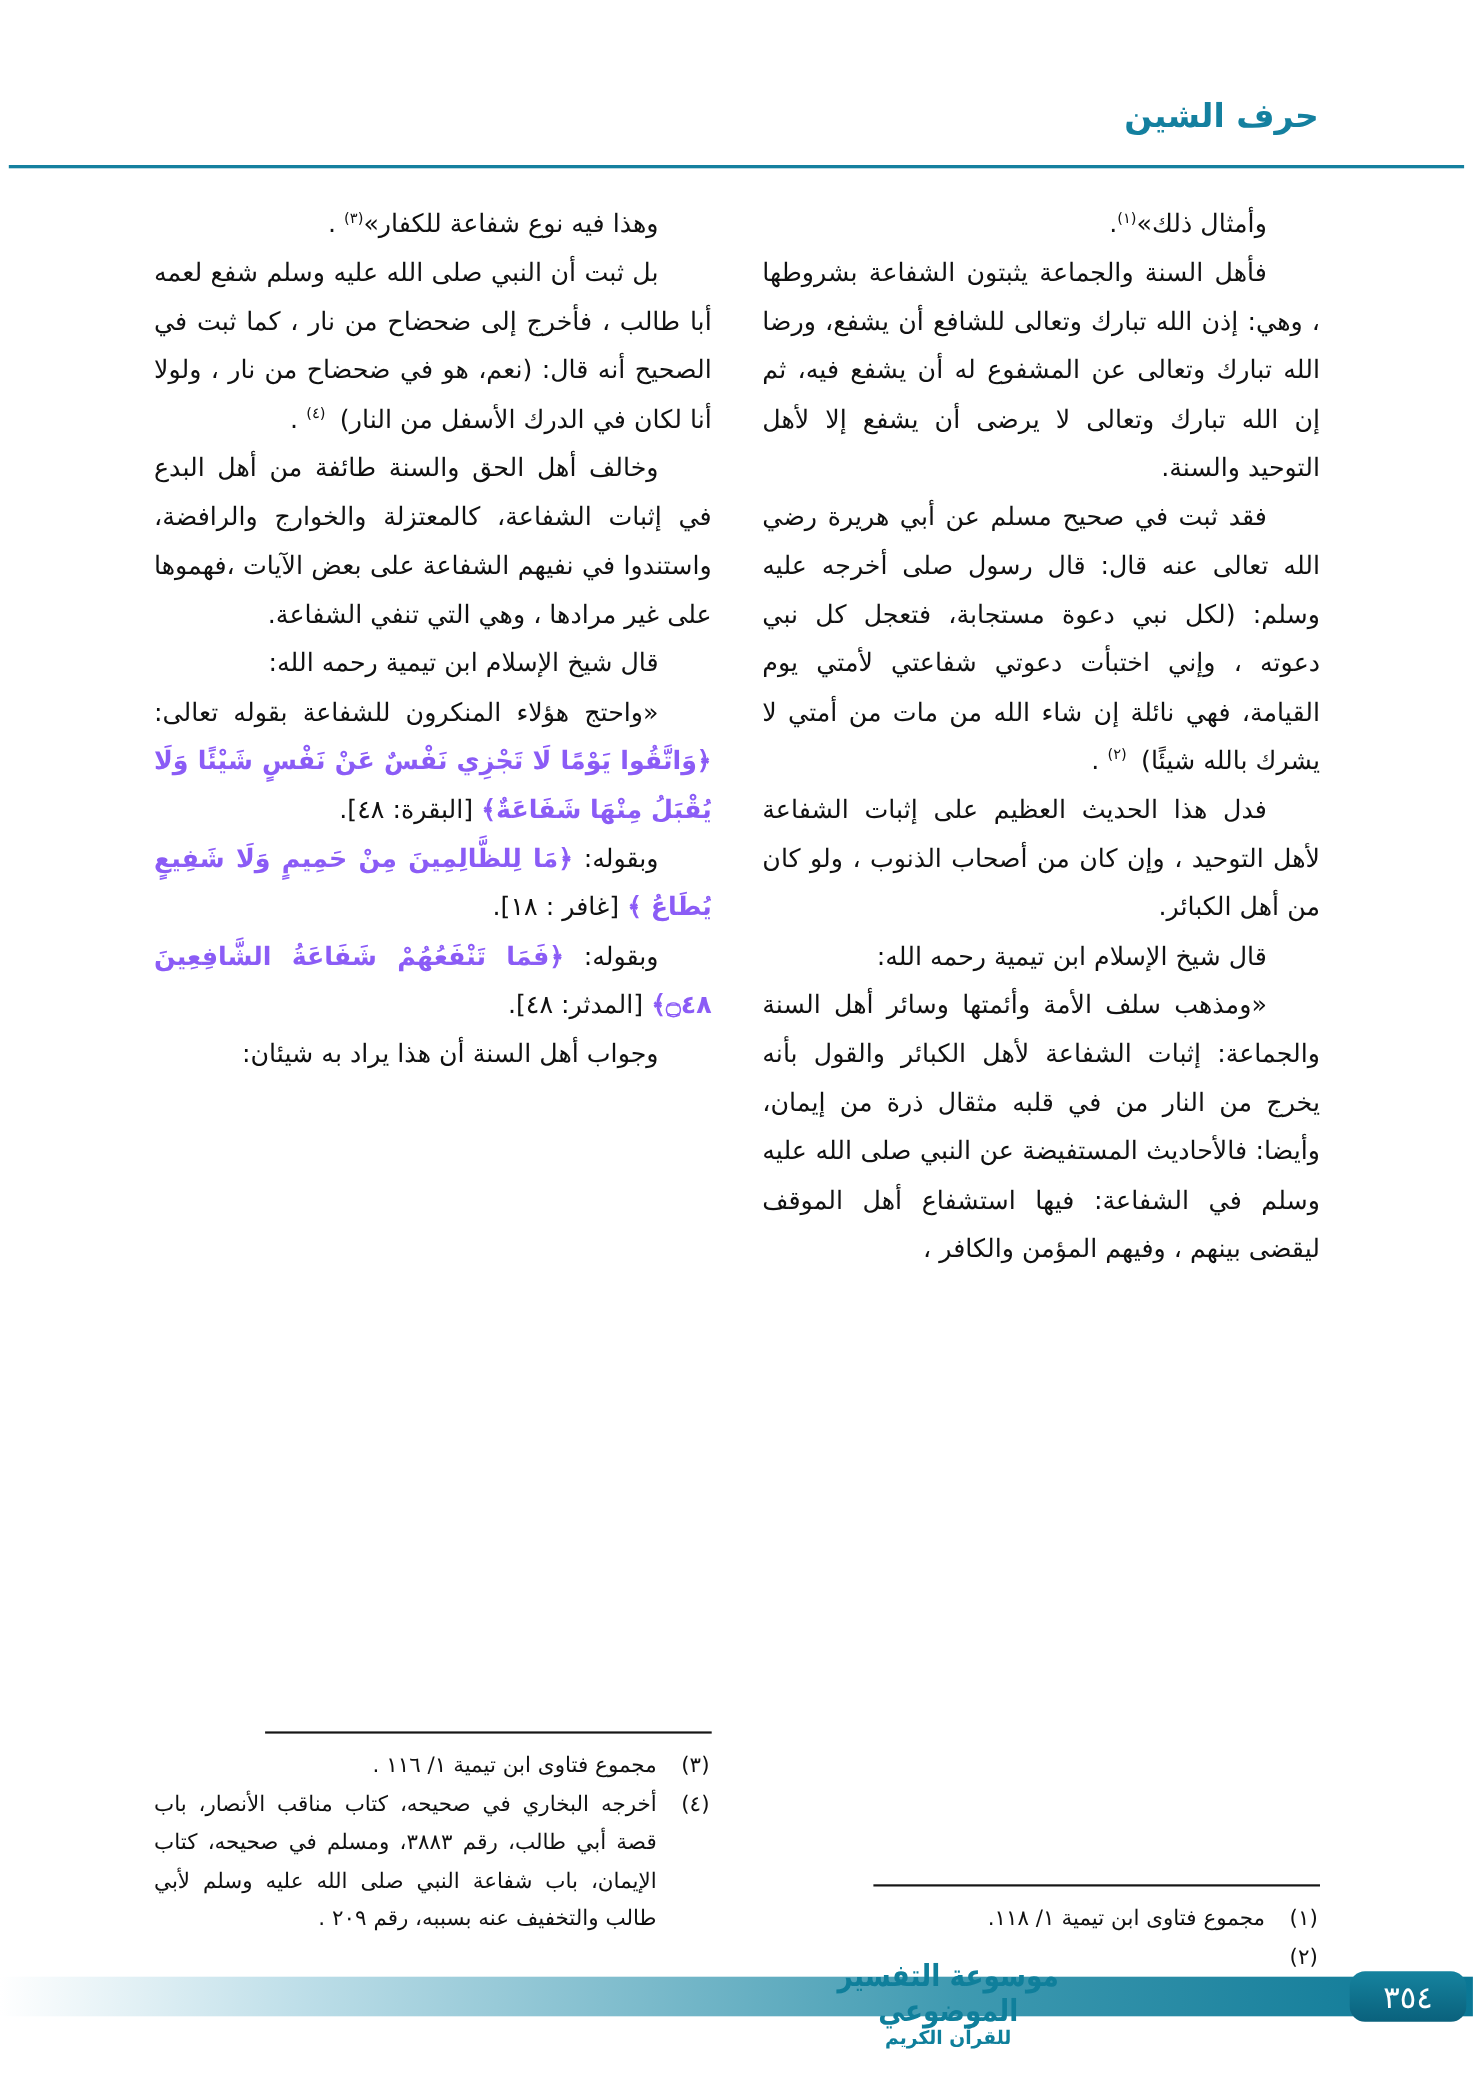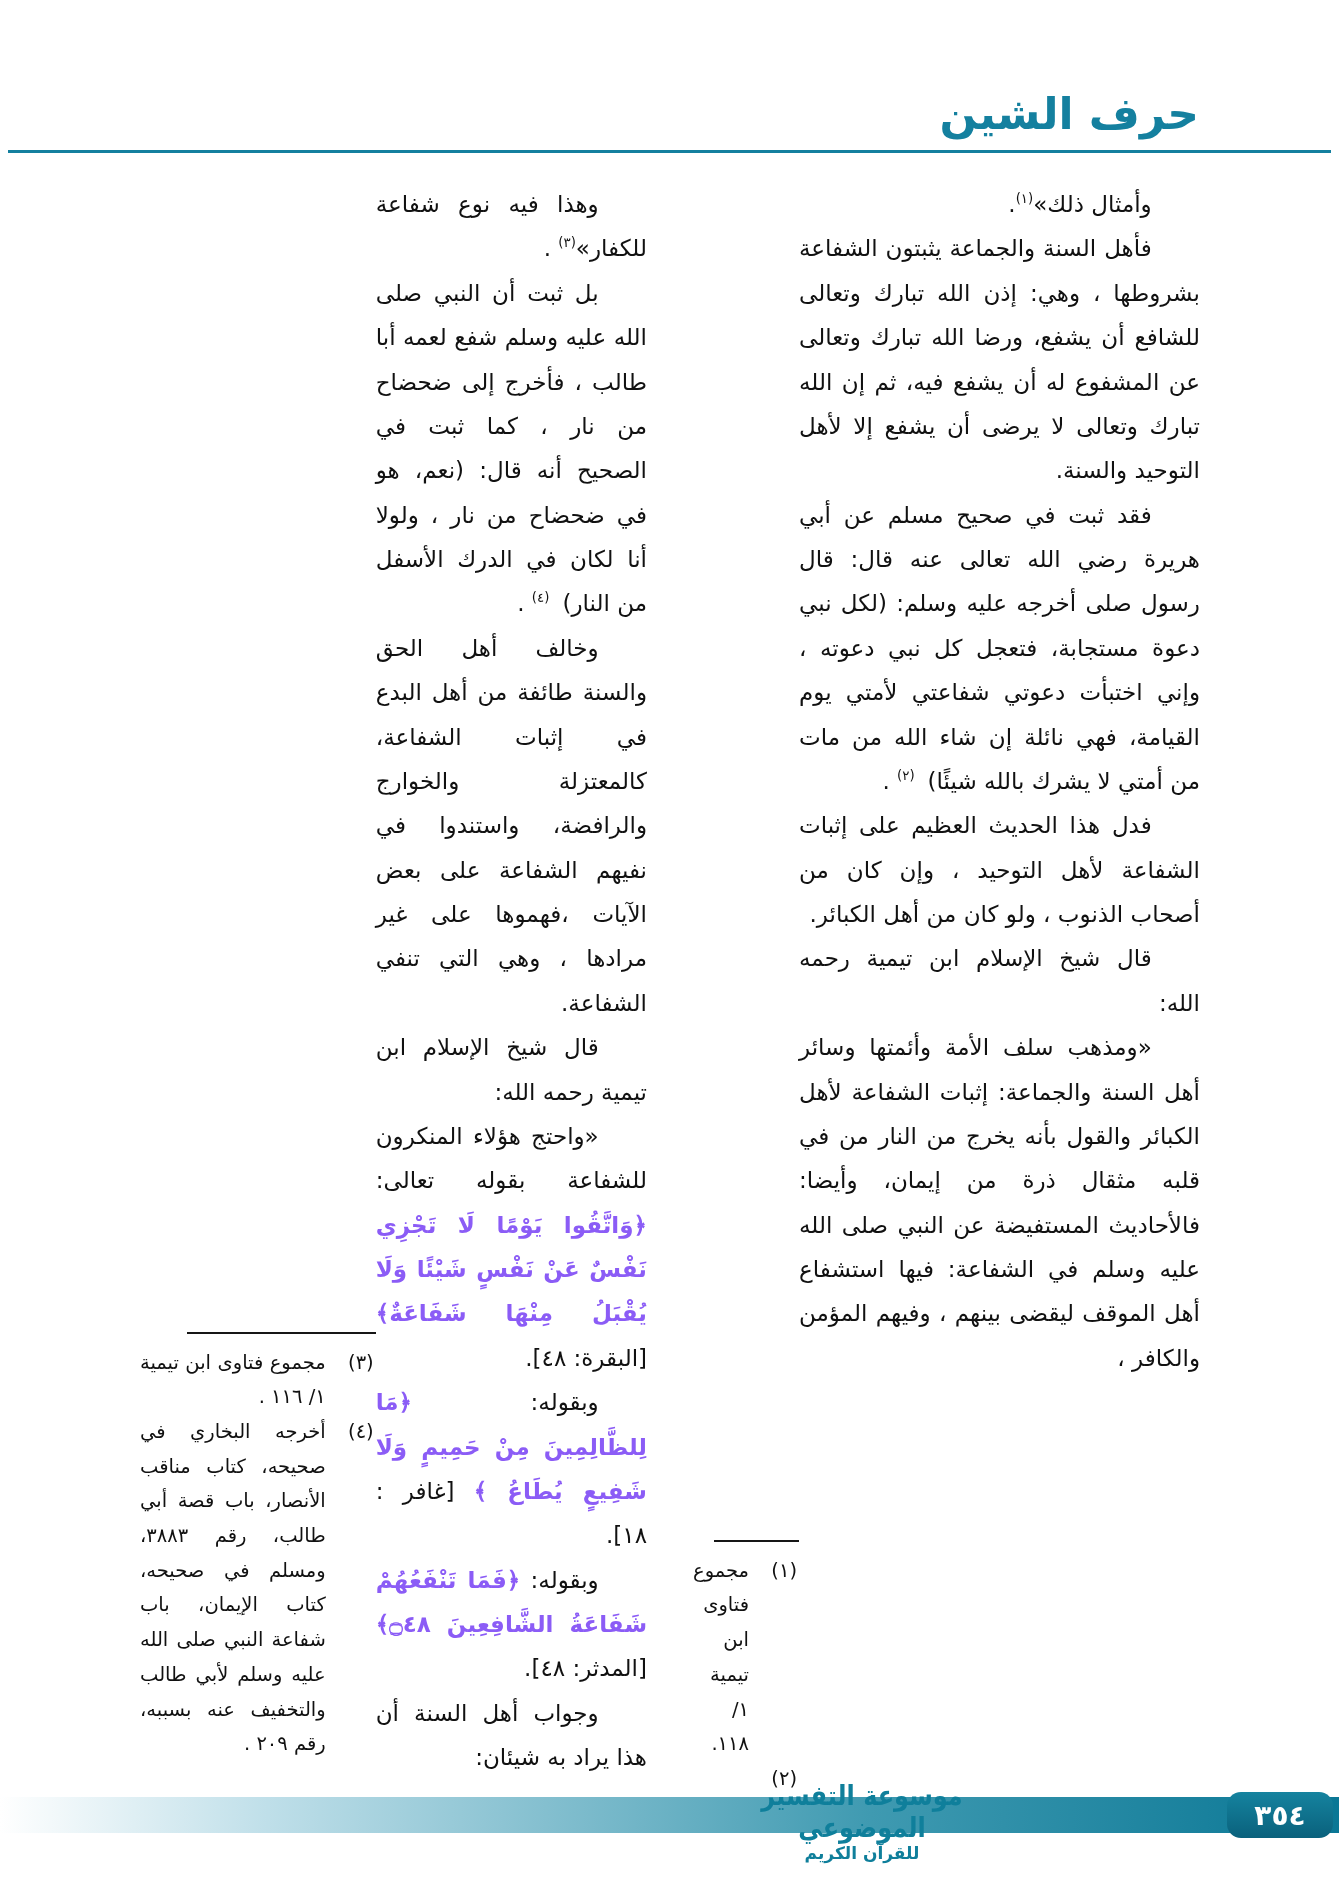--- a/index.html
+++ b/index.html
@@ -8,35 +8,35 @@
     width:1339px; height:1890px; position:relative; overflow:hidden;
     font-family:"DejaVu Sans", sans-serif;
     direction:rtl;
     color:#111;
   }
   .page { position:absolute; inset:0; background:#fff; }
 
   
   .chapter-title {
     position:absolute; top:88px; right:140px;
-    color:#14809f; font-size:44px; font-weight:bold; letter-spacing:0.5px;
+    color:#14809f; font-size:30px; font-weight:bold; letter-spacing:0.5px;
   }
   .header-rule {
     position:absolute; top:150px; left:8px; right:8px; height:3px;
     background:#14809f;
   }
 
   
   .columns {
     position:absolute; top:182px; right:139px; left:140px; bottom:128px;
     display:flex; gap:46px;
   }
   .col {
     flex:1 1 0; min-width:0;
-    display:flex; flex-direction:row;
+    display:flex; flex-direction:column;
     font-size:23px; line-height:1.93; text-align:justify;justify-content:space-between;
   }
   .para { text-indent:2.1em; }
   .b { font-weight:normal;margin-left:13px; }
   .q { color:#8b5cf6; font-weight:bold; }
   .fnref { font-size:0.58em; vertical-align:super; line-height:1; }
 
   
   .footnotes { margin-top:auto; font-size:19.5px; line-height:1.78; padding-top:4px; }
   .fn-sep { border-top:2px solid #161616; width:80%; margin-bottom:12px; }
@@ -44,21 +44,21 @@
   .footnote .fn-num { position:absolute; right:2px; top:0; }
 
   
   .footer-band {
     position:absolute; left:0; right:0; bottom:57px; height:36px;
     background:linear-gradient(to left, #0a7795 0%, #3f9ab1 35%, #bfdfe9 80%, #ffffff 100%);
   }
   .page-badge {
     position:absolute; right:6px; bottom:52px; width:106px; height:46px;
     background:linear-gradient(180deg,#15839f,#0a617c);
-    border-radius:14px; color:#fff; font-size:28px; font-weight:bold;
+    border-radius:14px; color:#fff; font-size:28px; font-weight:normal;
     display:flex; align-items:center; justify-content:center;
   }
   .publisher-logo {
     position:absolute; right:372px; bottom:26px; width:210px;
     text-align:center; color:#0f7f9b; line-height:1.15;margin-left:21px;
   }
   .publisher-logo .logo-main { font-size:24px; font-weight:bold; display:block; transform:scaleY(1.15); }
   .publisher-logo .logo-sub { font-size:17px; font-weight:bold; display:block; margin-top:4px; }
 </style>
 </head>

